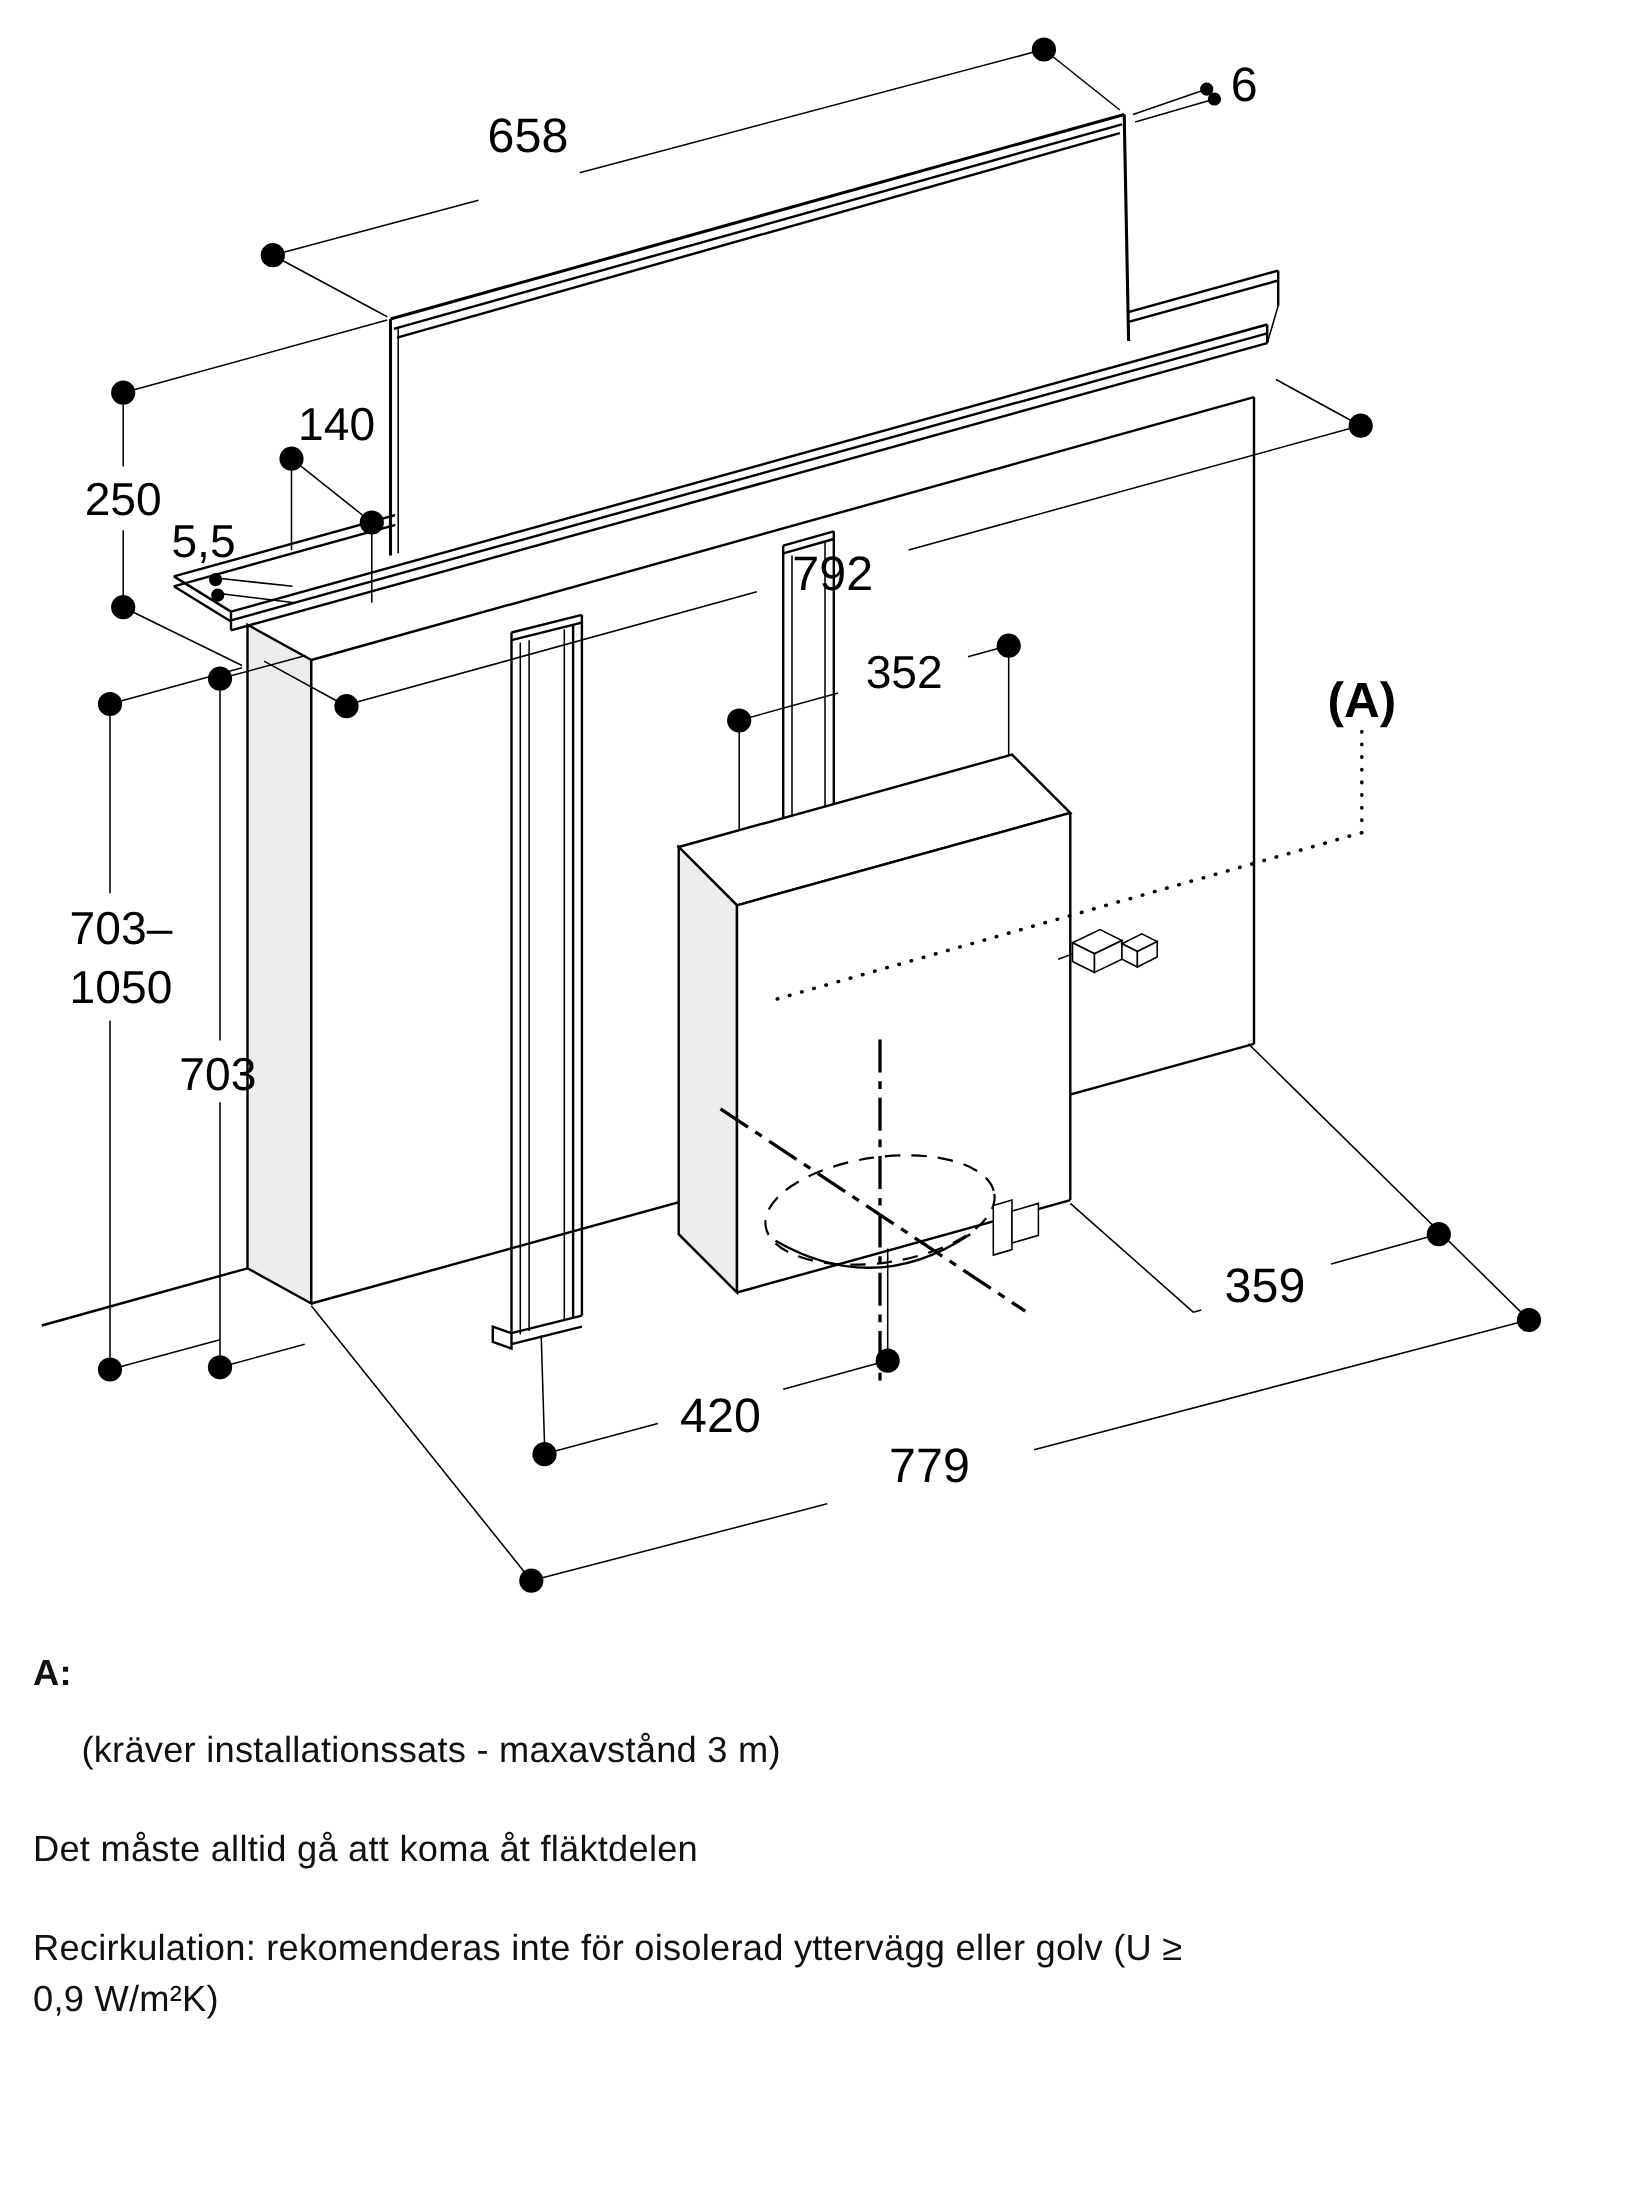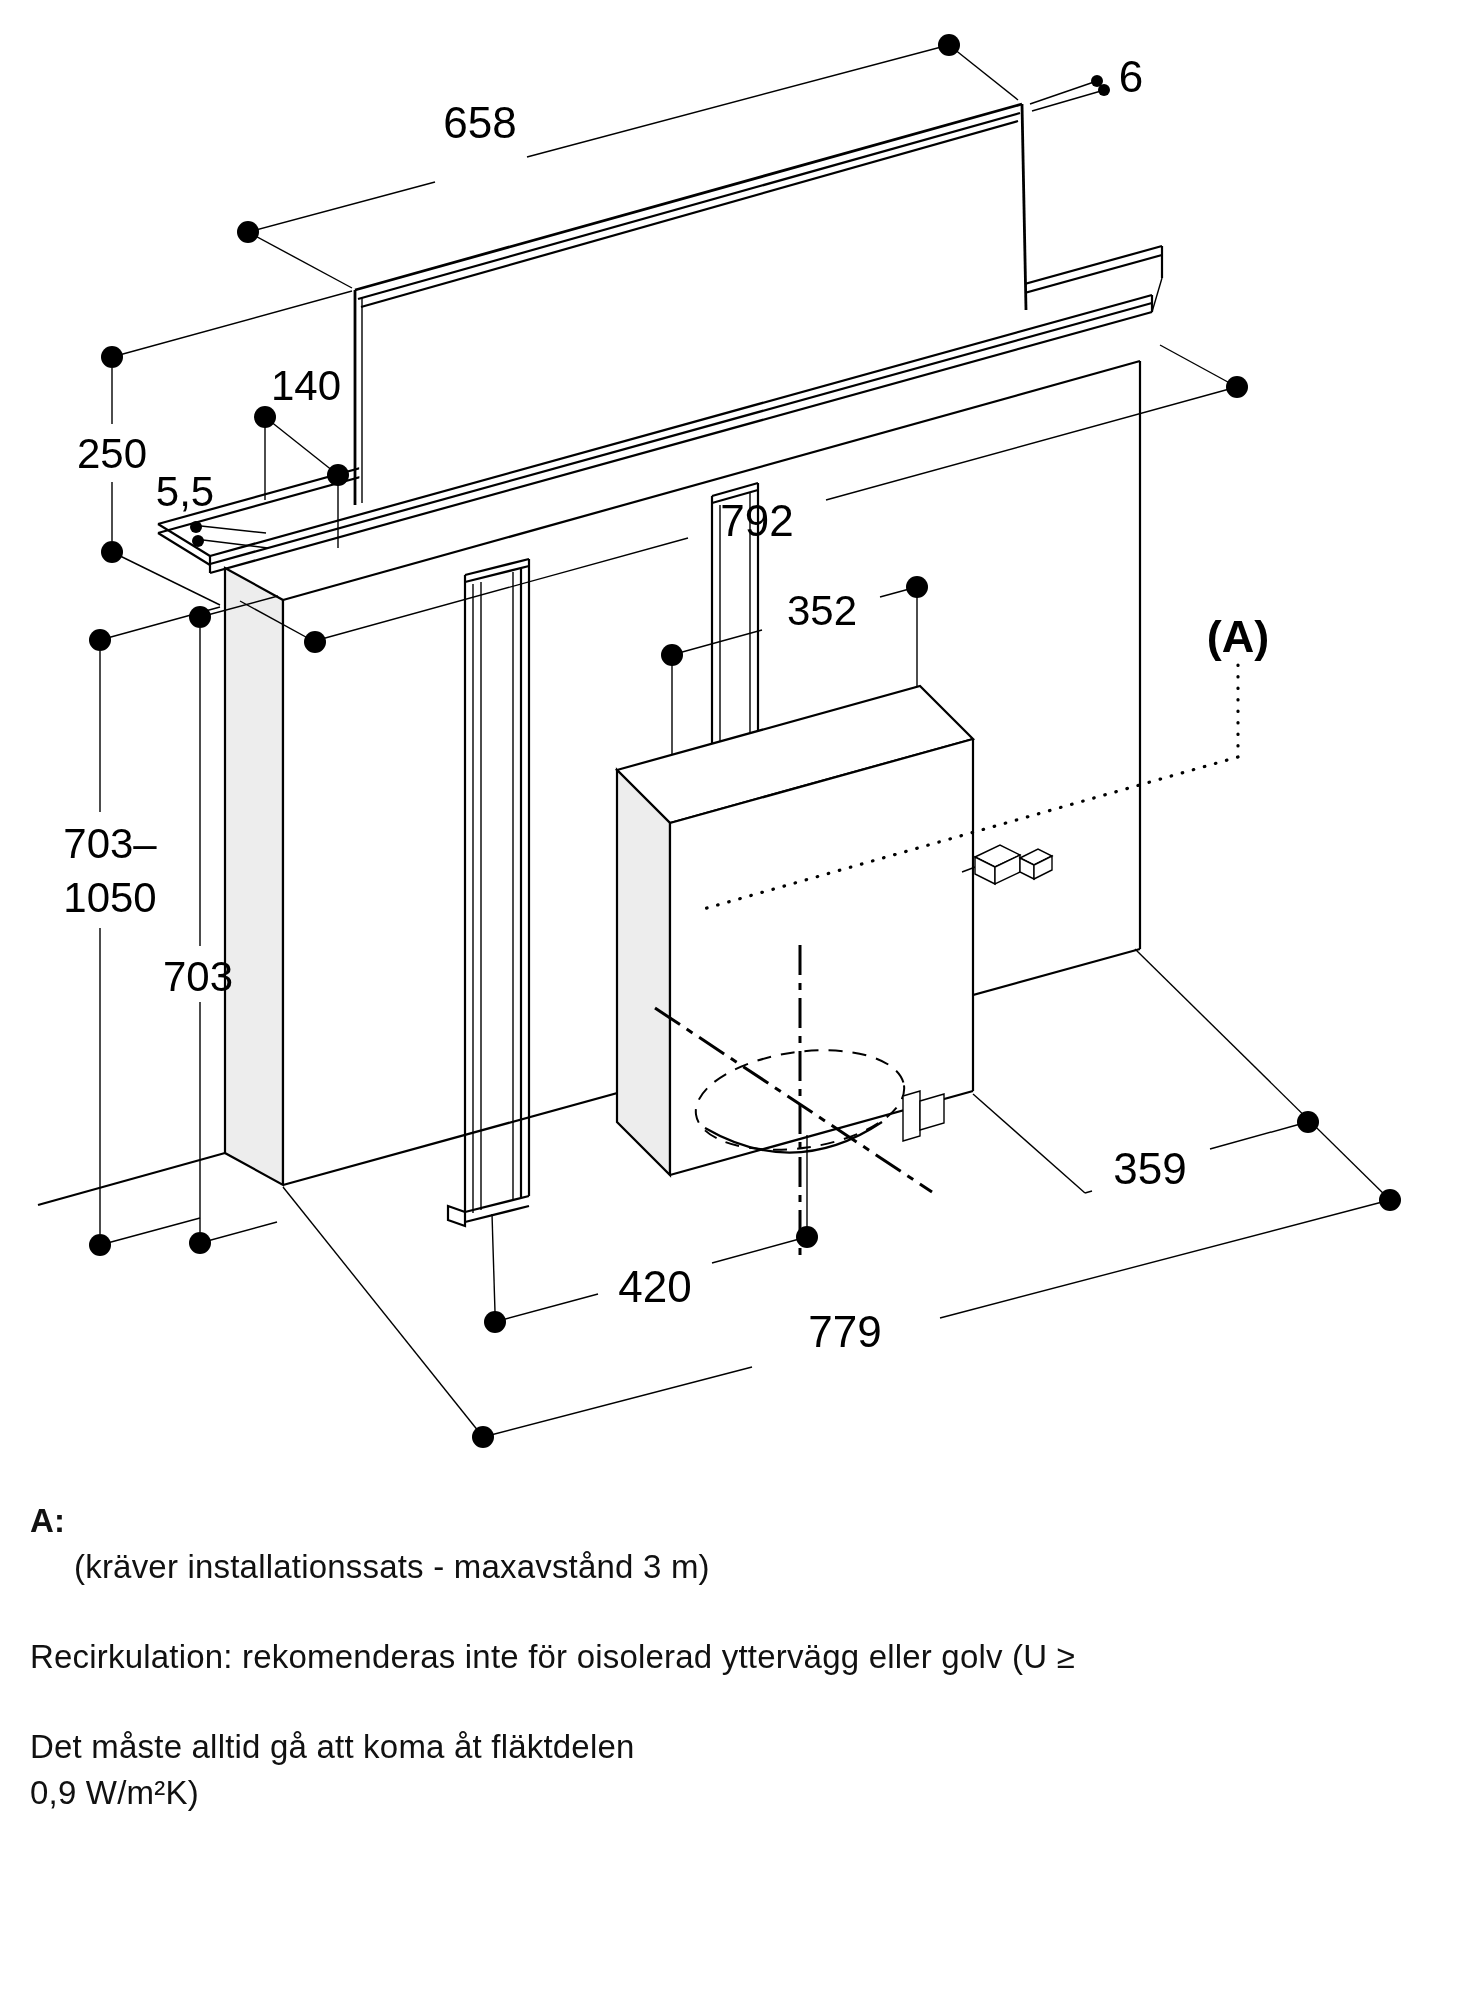--- a/index.html
+++ b/index.html
@@ -9,21 +9,21 @@
   svg text{font-family:"Liberation Sans", sans-serif;fill:#000;}
   .dimtext{font-size:44px;}
   .dimtext-sm{font-size:42px;}
   .marker{font-size:45px;font-weight:bold;}
   .notes{position:absolute;left:30px;top:1498px;width:1430px;color:#111;
          font-size:33px;line-height:46px;letter-spacing:0.2px;}
   .para{margin:0 0 0 0;}
   .para.gap{margin-top:44px;}
   .a-row{display:flex;}
   .a-prefix{font-weight:bold;width:44px;flex:0 0 44px;}
-  .indent{padding-left:44px;}
+  .indent{padding-left:44px;margin-top:24px;}
   .thin{stroke:#000;stroke-width:1.4;fill:none;}
   .mid{stroke:#000;stroke-width:2.2;fill:none;}
   .thick{stroke:#000;stroke-width:2.8;fill:none;}
   .whitefill{fill:#ffffff;}
   .shadefill{fill:#ededed;}
 </style>
 </head>
 <body>
 
 <div class="page">
@@ -239,17 +239,17 @@
       <line class="thin" x1="1210" y1="1149" x2="1304" y2="1123"></line>
       <text class="dimtext" x="1150" y="1184" text-anchor="middle">359</text>
     </g>
   </svg>
 
   <div class="notes">
     <div class="para a-row">
       <span class="a-prefix">A:</span>
     </div>
     <div class="para indent">(kräver installationssats - maxavstånd 3 m)</div>
+    <div class="para gap">Det måste alltid gå att koma åt fläktdelen</div>
     <div class="para gap">Recirkulation: rekomenderas inte för oisolerad yttervägg eller golv (U ≥</div>
-    <div class="para gap">Det måste alltid gå att koma åt fläktdelen</div>
     <div class="para">0,9 W/m²K)</div>
   </div>
 </div>
 
 </body></html>

